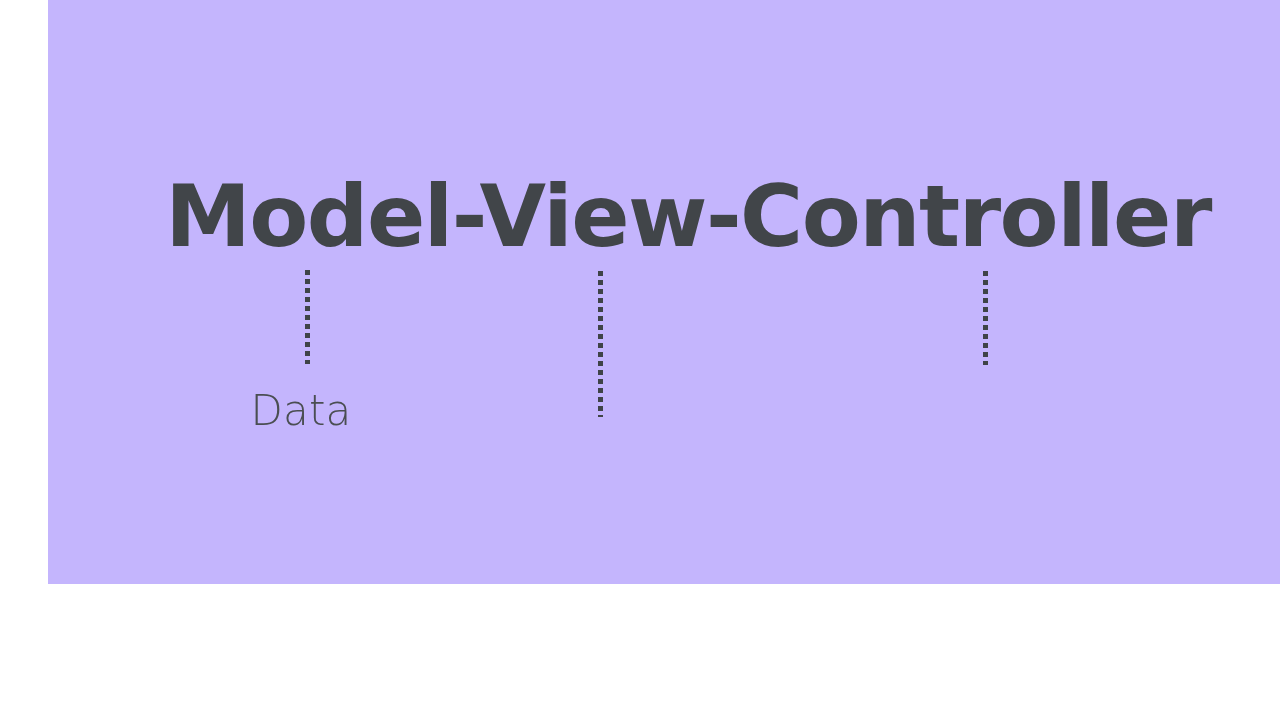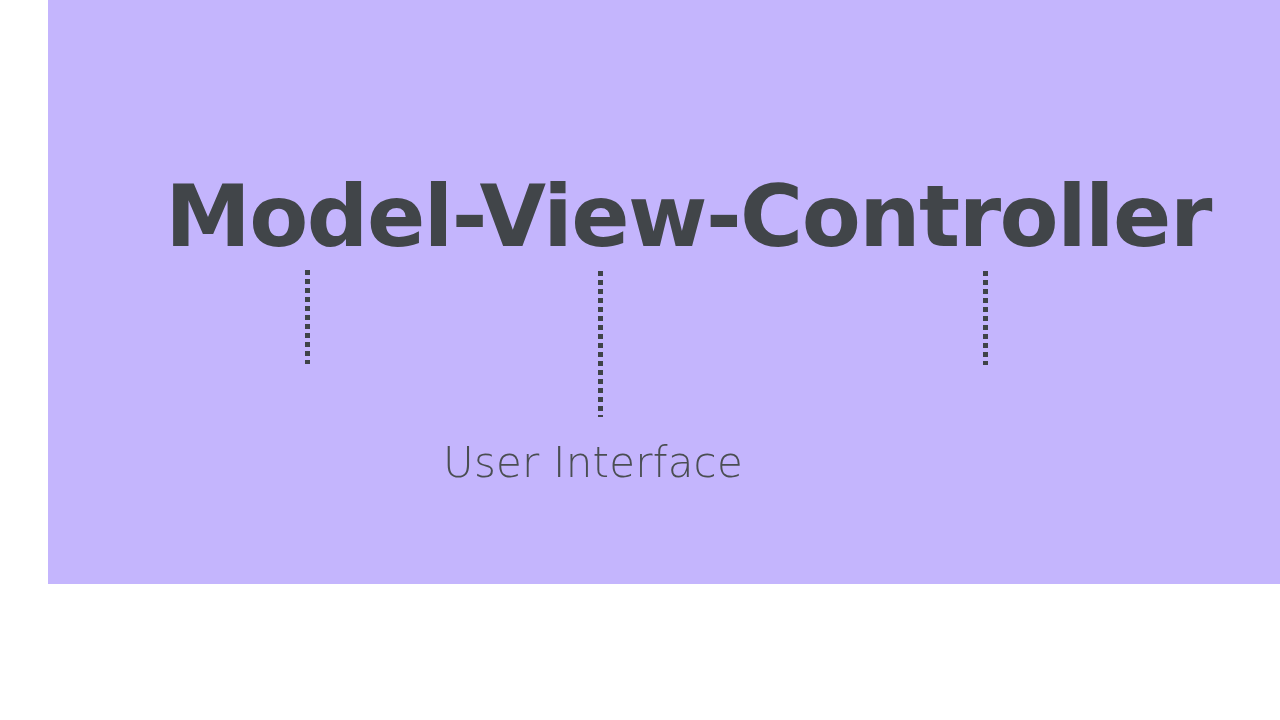--- a/index.html
+++ b/index.html
@@ -88,17 +88,17 @@
 <body>
 
 <div class="slide">
 
   <div class="title">Model-View-Controller</div>
 
   <div class="connector connector-1"></div>
   <div class="connector connector-2"></div>
   <div class="connector connector-3"></div>
 
+  <div class="leaf-label label-data">Data</div>
 
-  <div class="leaf-label label-ui">User Interface</div>
 
 
 </div>
 
 </body></html>

